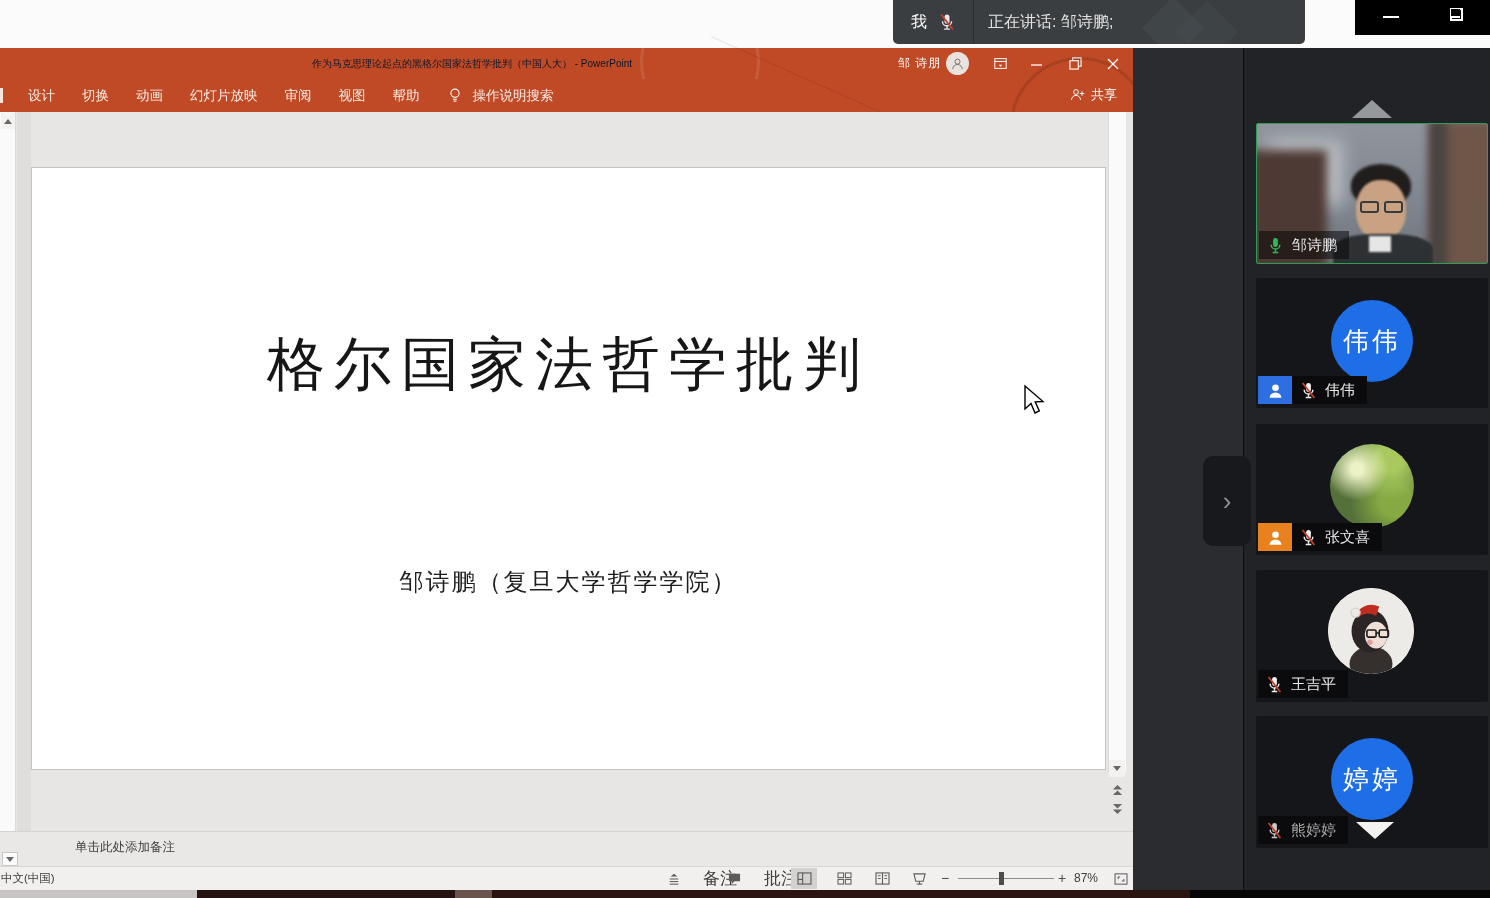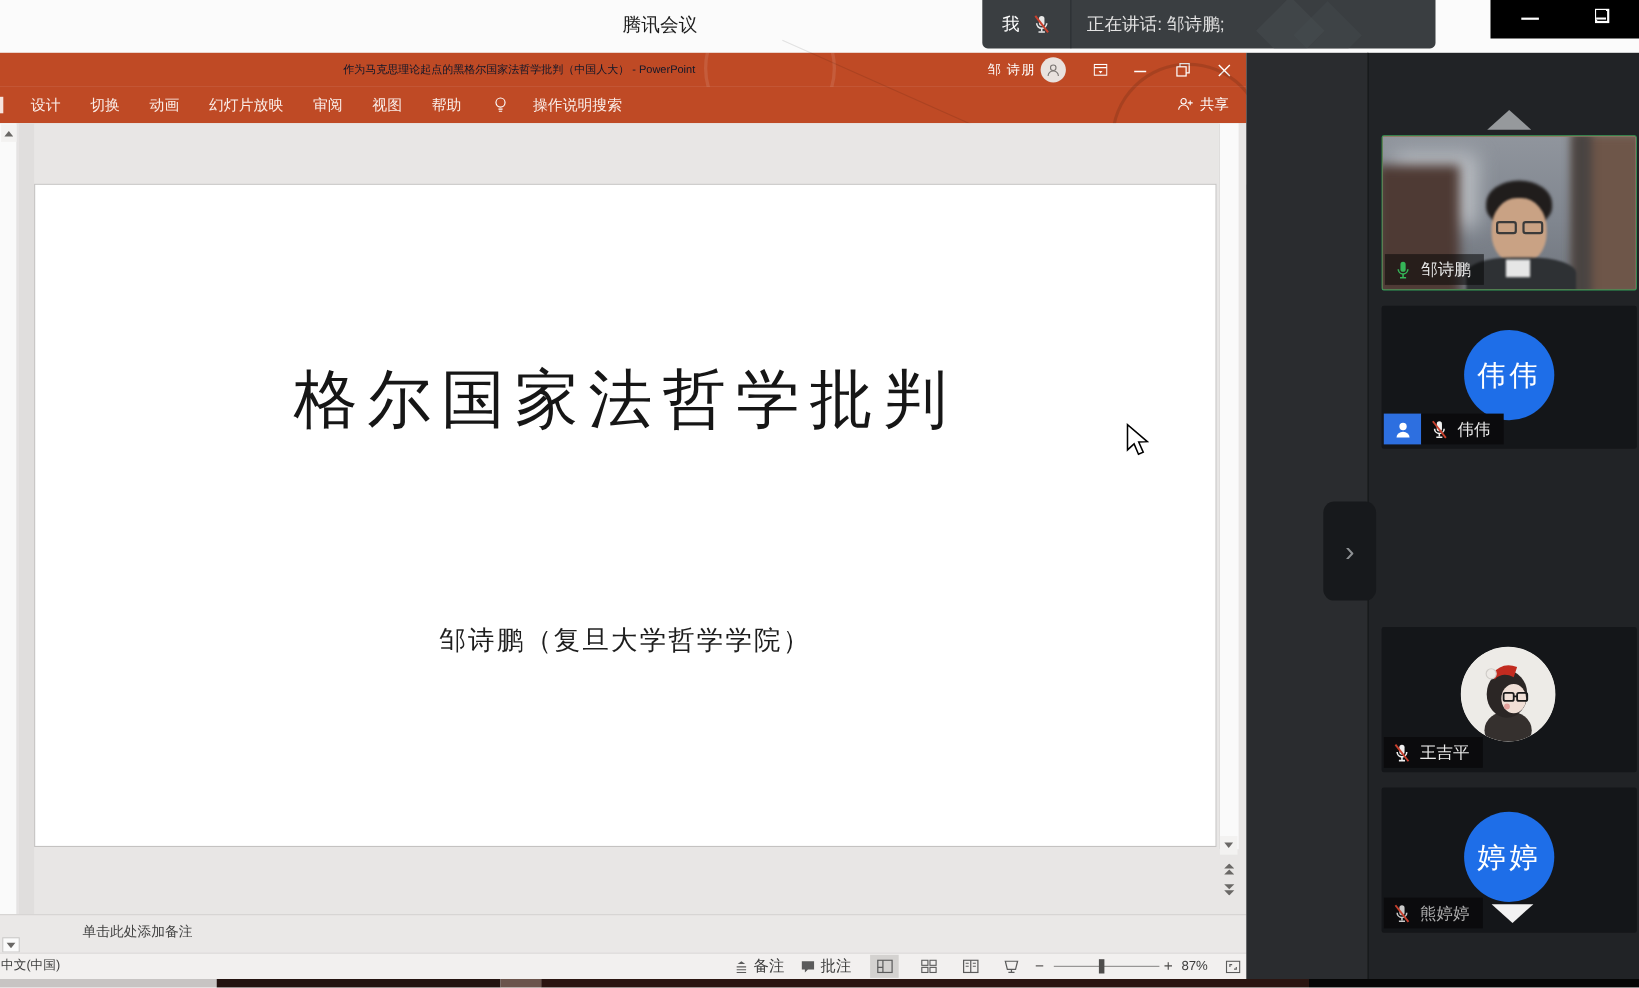--- a/index.html
+++ b/index.html
@@ -29,21 +29,21 @@
   #deco1{left:640px;top:-46px;width:120px;height:120px;border:3px solid rgba(255,255,255,.10)}
   #deco2{left:1010px;top:-22px;width:140px;height:140px;border:3px solid rgba(0,0,0,.12)}
   #deco3{left:700px;top:10px;width:260px;height:1px;background:rgba(0,0,0,.10);transform:rotate(24deg)}
   #ppt-title-text{left:0;top:0;width:944px;height:31px;line-height:31px;text-align:center;color:#0f172a;font-size:10px;white-space:nowrap}
   #ppt-account{left:898px;top:0;height:31px;line-height:31px;color:#FFF;font-size:12px;letter-spacing:1px}
   #ppt-avatar{left:946px;top:4px;width:23px;height:23px;border-radius:50%;background:#E9E2DE;display:flex;align-items:center;justify-content:center}
   .ppt-winbtn{top:0;width:30px;height:31px;display:flex;align-items:center;justify-content:center}
   #ribbon-tabs{display:flex;align-items:center;height:33px;padding-left:28px;column-gap:27px}
   .ribbon-tab{color:#FAEDE8;font-size:13.5px;white-space:nowrap}
   #tab-fragment{left:0;top:9px;width:3px;height:15px;background:rgba(255,255,255,.85)}
-  #bulb-search{display:flex;align-items:center;margin-left:2px;column-gap:24px}
+  #bulb-search{display:flex;align-items:center;margin-left:2px;column-gap:12px}
   #share-btn{right:16px;top:4px;height:24px;display:flex;align-items:center;column-gap:6px;color:#FFF;font-size:13px}
 
   
   #ppt-canvas{left:0;top:64px;width:1133px;height:719px;background:#E8E6E5;overflow:hidden}
   #left-scrollbar{left:0;top:0;width:16px;height:719px;background:#FAFAFA;border-right:1px solid #DCDAD9}
   #left-scroll-up{left:1px;top:1px;width:14px;height:16px;background:#F3F2F1;display:flex;align-items:center;justify-content:center}
   #thumb-strip{left:17px;top:0;width:14px;height:719px;background:#E0DEDD}
   #slide{left:31px;top:55px;width:1075px;height:603px;background:#FFF;border:1px solid #C4C2C1}
   #slide-title{left:0;top:160px;width:100%;text-align:center;font-size:58px;line-height:71px;font-weight:300;color:#161616;letter-spacing:9px}
   #slide-author{left:0;top:398px;width:100%;text-align:center;font-size:24px;color:#1d1d1d;letter-spacing:2px;font-weight:400}
@@ -53,21 +53,21 @@
   .tri-sm-down{width:0;height:0;border-left:4px solid transparent;border-right:4px solid transparent;border-top:5px solid #6A6866}
   .tri-sm-up{width:0;height:0;border-left:4px solid transparent;border-right:4px solid transparent;border-bottom:5px solid #6A6866}
   #mouse-cursor{left:1022px;top:272px}
 
   
   #ppt-notes{left:0;top:783px;width:1133px;height:35px;background:#EAE8E7;border-top:1px solid #D5D3D2}
   #notes-text{left:75px;top:0;height:30px;line-height:30px;font-size:12.5px;color:#404040}
   #notes-collapse{left:2px;top:20px;width:16px;height:14px;background:#FBFBFB;border:1px solid #C9C7C6;display:flex;align-items:center;justify-content:center}
   #ppt-status{left:0;top:818px;width:1133px;height:24px;background:#F2F0EF;border-top:1px solid #DAD8D7}
   #lang-label{left:1px;top:0;height:23px;line-height:23px;font-size:11.5px;color:#3C3C3C}
-  .status-item{top:0;height:23px;display:flex;align-items:center;column-gap:5px;font-size:14px;color:#3C3C3C}
+  .status-item{top:0;height:23px;display:flex;align-items:center;column-gap:23px;font-size:17px;color:#3C3C3C}
   .view-btn{top:1px;width:26px;height:21px;display:flex;align-items:center;justify-content:center}
   .view-btn.active{background:#D4D2D0}
   #zoom-track{left:958px;top:11px;width:96px;height:1px;background:#8E8C8B}
   #zoom-thumb{left:999px;top:5px;width:5px;height:13px;background:#4F4D4C}
   .zoom-sign{top:0;height:23px;line-height:22px;font-size:14px;color:#4F4D4C}
   #zoom-pct{left:1074px;top:0;height:23px;line-height:23px;font-size:12px;color:#3C3C3C}
 
   
   #mid-strip{left:1133px;top:48px;width:110px;height:842px;background:#2A2C2F}
   #collapse-btn{left:1203px;top:456px;width:48px;height:90px;border-radius:10px;background:#17191C;color:#8E9194;font-size:26px;display:flex;align-items:center;justify-content:center;z-index:5}
@@ -112,21 +112,20 @@
 
   
   .bstrip{top:890px;height:8px}
 </style>
 </head>
 <body>
 
 <div id="screen">
 
   <div class="ab" id="meeting-topbar">
-    <div class="ab" id="meeting-title">腾讯会议</div>
 
     <div class="ab" id="speaking-panel">
       <span id="me-label">我</span>
       <span id="me-mic">
         <svg viewBox="0 0 24 24" width="20" height="20">
           <rect x="9" y="3" width="6" height="11" rx="3" fill="#E8E8E8"></rect>
           <path d="M6.5 11a5.5 5.5 0 0 0 11 0" stroke="#E8E8E8" stroke-width="1.7" fill="none"></path>
           <line x1="12" y1="16.5" x2="12" y2="20" stroke="#E8E8E8" stroke-width="1.7"></line>
           <line x1="8.5" y1="20.5" x2="15.5" y2="20.5" stroke="#E8E8E8" stroke-width="1.7"></line>
           <line x1="5" y1="3" x2="19" y2="21" stroke="#C9412E" stroke-width="2.2"></line>
@@ -372,20 +371,39 @@
           <rect x="9" y="2.5" width="6" height="11.5" rx="3" fill="#F0F0F0"></rect>
           <path d="M6.5 11a5.5 5.5 0 0 0 11 0" stroke="#F0F0F0" stroke-width="1.8" fill="none"></path>
           <line x1="12" y1="16.5" x2="12" y2="20" stroke="#F0F0F0" stroke-width="1.8"></line>
           <line x1="8.5" y1="20.8" x2="15.5" y2="20.8" stroke="#F0F0F0" stroke-width="1.8"></line>
           <line x1="4.5" y1="2.5" x2="19.5" y2="21.5" stroke="#C9412E" stroke-width="2.2"></line>
         </svg>
       <span>伟伟</span>
     </div>
   </div>
 
+  <div class="ab tile" id="tile-3">
+    <div class="avatar-circle" id="avatar-leaves" style="left:74px;top:20px;width:84px;height:84px"></div>
+    <div class="badge badge-orange">
+      <svg viewBox="0 0 24 24" width="19" height="19">
+          <circle cx="12" cy="8.5" r="4.2" fill="#FFF"></circle>
+          <path d="M4.5 21a7.5 6.5 0 0 1 15 0 Z" fill="#FFF"></path>
+        </svg>
+    </div>
+    <div class="tile-label shifted">
+      <svg viewBox="0 0 24 24" width="19" height="19">
+          <rect x="9" y="2.5" width="6" height="11.5" rx="3" fill="#F0F0F0"></rect>
+          <path d="M6.5 11a5.5 5.5 0 0 0 11 0" stroke="#F0F0F0" stroke-width="1.8" fill="none"></path>
+          <line x1="12" y1="16.5" x2="12" y2="20" stroke="#F0F0F0" stroke-width="1.8"></line>
+          <line x1="8.5" y1="20.8" x2="15.5" y2="20.8" stroke="#F0F0F0" stroke-width="1.8"></line>
+          <line x1="4.5" y1="2.5" x2="19.5" y2="21.5" stroke="#C9412E" stroke-width="2.2"></line>
+        </svg>
+      <span>张文喜</span>
+    </div>
+  </div>
 
   <div class="ab tile" id="tile-4">
     <div class="avatar-circle" id="avatar-illu" style="left:72px;top:18px;width:86px;height:86px;overflow:hidden">
       <svg viewBox="0 0 84 84" width="86" height="86">
         <circle cx="42" cy="42" r="42" fill="#EDEBE7"></circle>
         <ellipse cx="42" cy="74" rx="21" ry="17" fill="#35302E"></ellipse>
         <ellipse cx="41" cy="42" rx="18" ry="21" fill="#2B2625"></ellipse>
         <ellipse cx="47" cy="46" rx="11" ry="13" fill="#F0DFD6"></ellipse>
         <circle cx="41" cy="53" r="2.6" fill="#E2A09B"></circle>
         <rect x="38" y="41" width="9" height="7" rx="1.5" fill="none" stroke="#1A1A1A" stroke-width="1.6"></rect>

